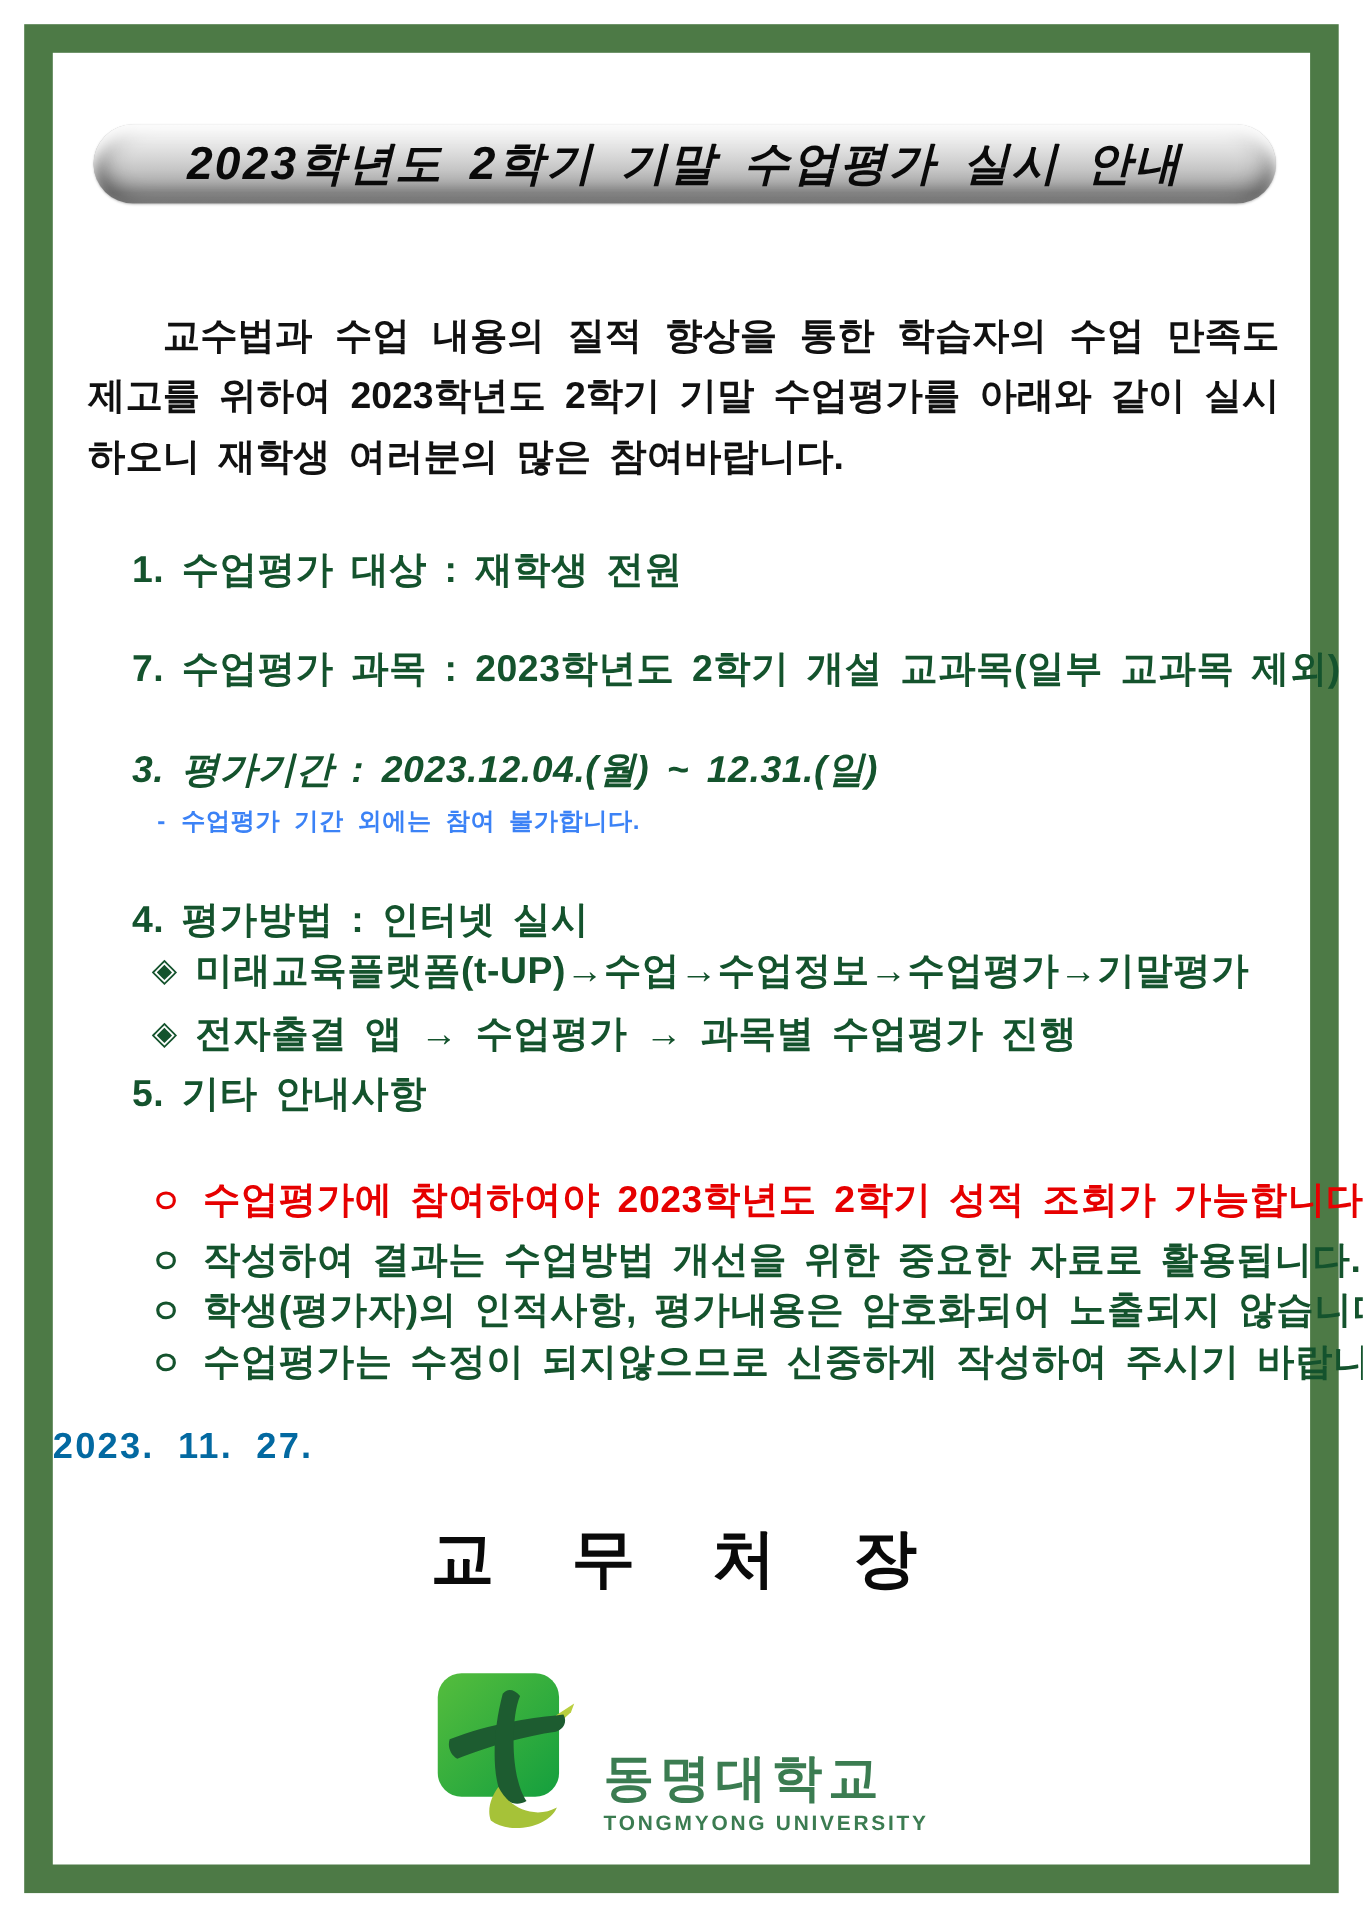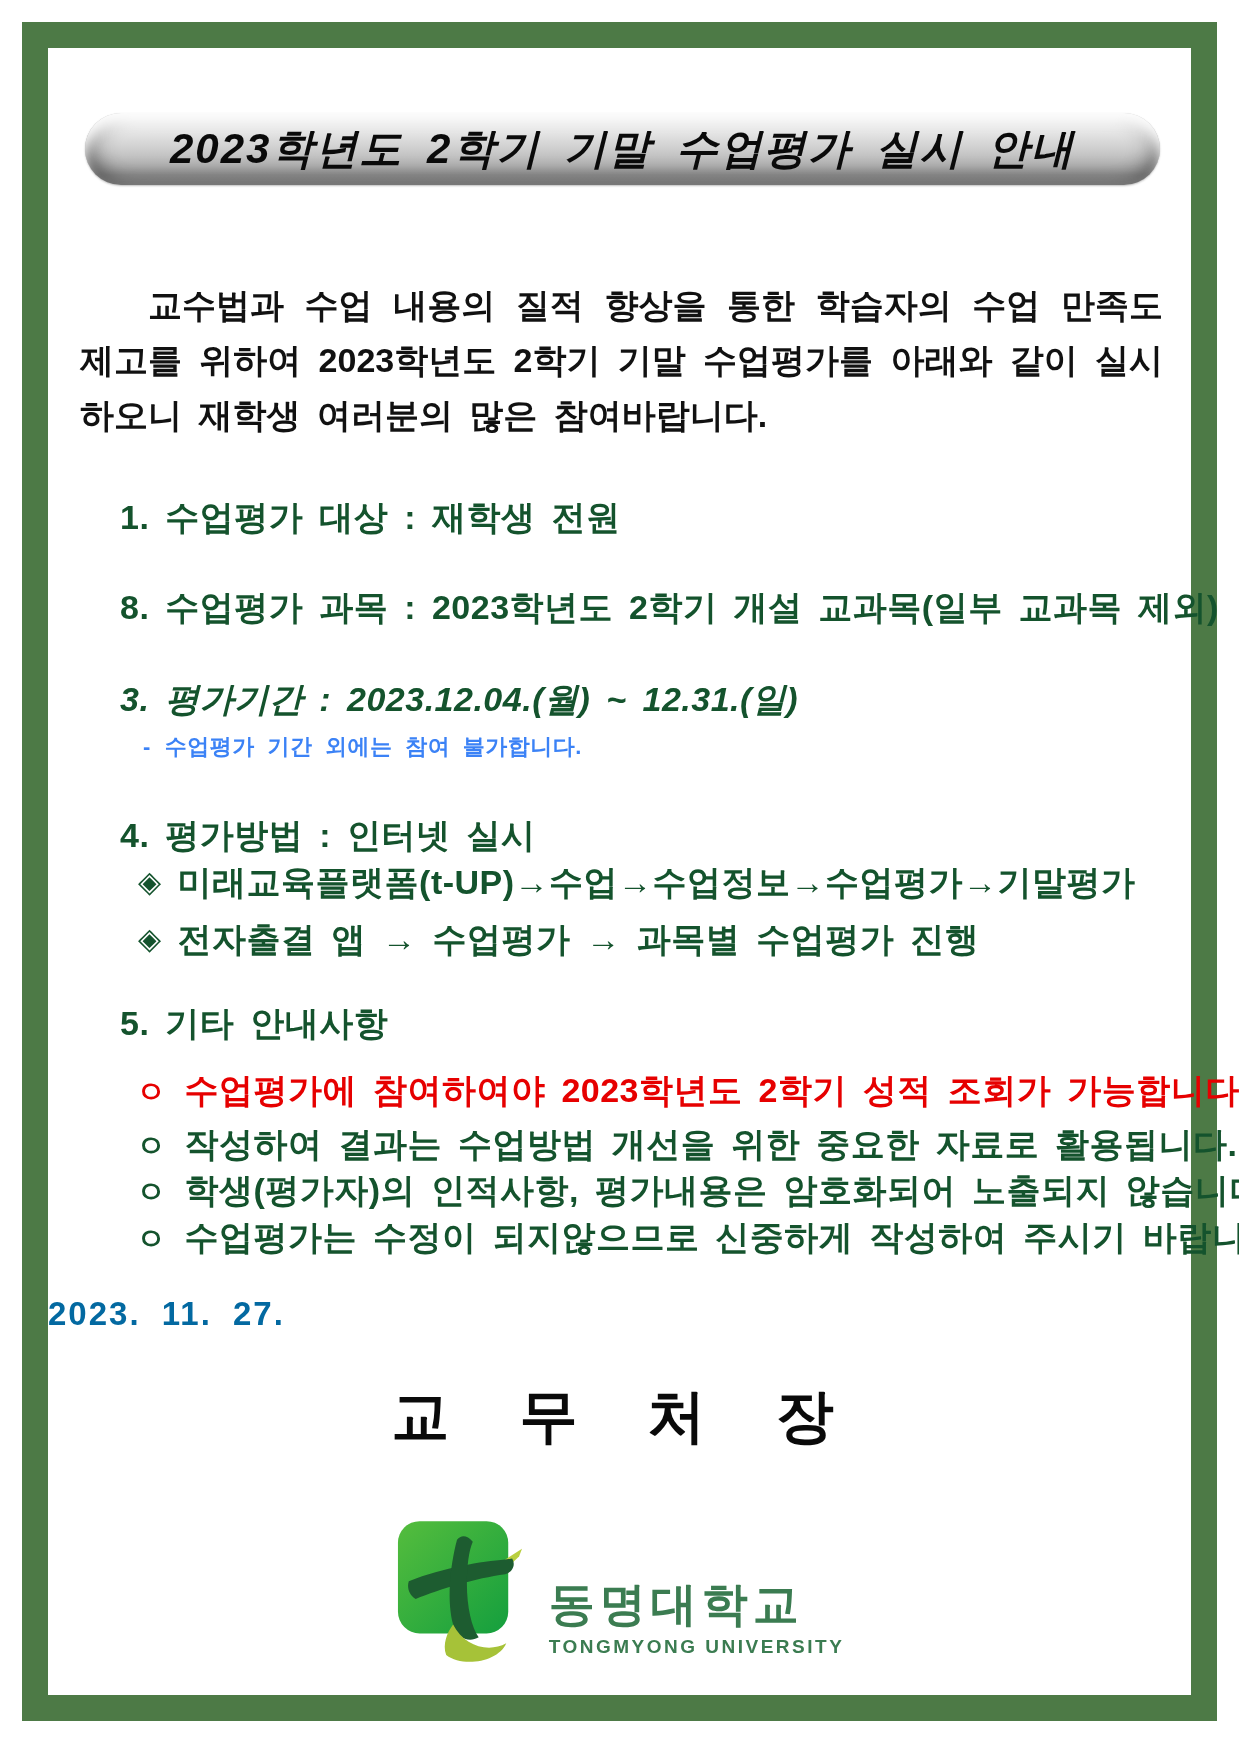--- a/index.html
+++ b/index.html
@@ -58,21 +58,21 @@
   .line .bullet { display: inline-block; }
   .l-item1 { top: 447px; }
   .l-item2 { top: 537px; }
   .l-item3 { top: 629px; font-style: italic; }
   .l-note  { top: 684px; left: 95px; font-size: 22px; color: #3b82f6; }
   .l-note .bullet { margin-right: 14px; }
   .l-item4 { top: 765px; }
   .l-d1    { top: 812px; left: 90px; }
   .l-d2    { top: 869px; left: 90px; }
   .l-d1 .bullet, .l-d2 .bullet { margin-right: 16px; font-size: 30px; vertical-align: 2px; }
-  .l-item5 { top: 953px; }
+  .l-item5 { top: 923px; }
   .l-s1    { top: 1020px; left: 88px; color: #e60000; }
   .l-s2    { top: 1074px; left: 88px; }
   .l-s3    { top: 1120px; left: 88px; }
   .l-s4    { top: 1167px; left: 88px; }
   .l-s1 .bullet, .l-s2 .bullet, .l-s3 .bullet, .l-s4 .bullet { margin-right: 18px; font-size: 30px; }
   .date-line {
     position: absolute;
     left: 0; top: 1247px; width: 100%;
     text-align: left;
     font-size: 33px; font-weight: 600; color: #0369a1;
@@ -82,21 +82,21 @@
     position: absolute;
     left: 0; top: 1330px; width: 100%;
     text-align: center;
     font-size: 58px; font-weight: 700; color: #0a0a0a;
     letter-spacing: 14px; word-spacing: 26px;
     white-space: nowrap;
   }
   .logo {
     position: absolute;
     left: 0; top: 1470px; width: 100%;
-    display: flex; justify-content: center; align-items: flex-start;
+    display: flex; justify-content: center; align-items: flex-end;
     gap: 26px;
   }
   .logo-text { margin-top: 62px; }
   .logo-kr {
     font-size: 46px; font-weight: 700; color: #3b7c51;
     letter-spacing: 5px; line-height: 1.05;
   }
   .logo-en {
     margin-top: 8px;
     font-size: 19px; font-weight: 700; color: #3b7c51;
@@ -110,21 +110,21 @@
   <div class="frame">
 
     <div class="banner">
       <span class="banner-title">2023학년도 2학기 기말 수업평가 실시 안내</span>
     </div>
 
     <p class="intro">교수법과 수업 내용의 질적 향상을 통한 학습자의 수업 만족도 제고를 위하여 2023학년도 2학기 기말 수업평가를 아래와 같이 실시하오니 재학생 여러분의 많은 참여바랍니다.</p>
 
     <div class="line l-item1">1. 수업평가 대상 : 재학생 전원</div>
 
-    <div class="line l-item2">8. 수업평가 과목 : 2023학년도 2학기 개설 교과목(일부 교과목 제외)</div>
+    <div class="line l-item2">7. 수업평가 과목 : 2023학년도 2학기 개설 교과목(일부 교과목 제외)</div>
 
     <div class="line l-item3">3. 평가기간 : 2023.12.04.(월) ~ 12.31.(일)</div>
 
     <div class="line l-note">
       <span class="bullet">-</span><span>수업평가 기간 외에는 참여 불가합니다.</span>
     </div>
 
     <div class="line l-item4">4. 평가방법 : 인터넷 실시</div>
 
     <div class="line l-d2">

